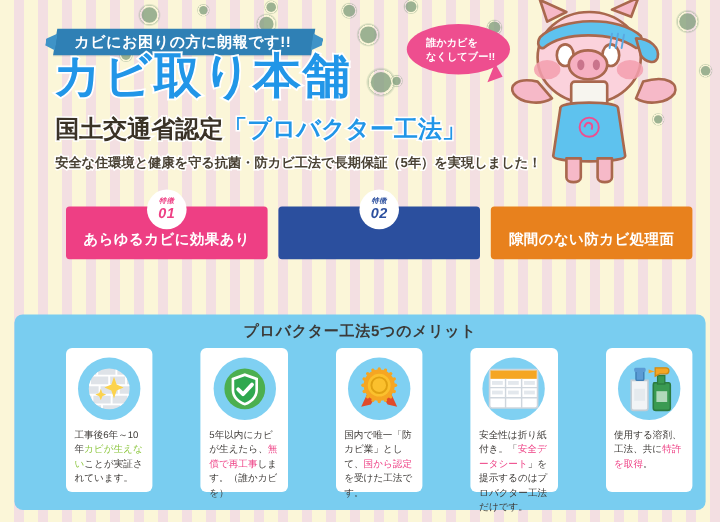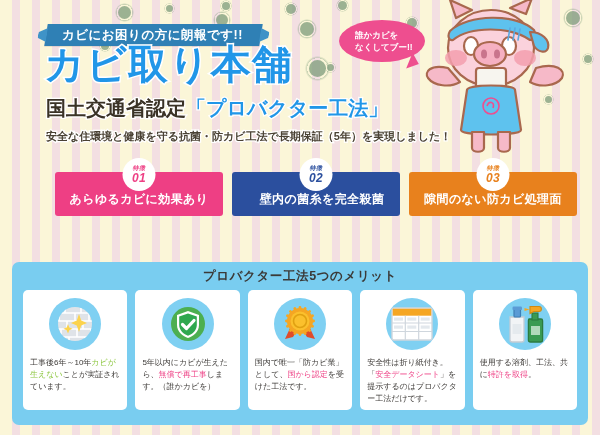--- a/index.html
+++ b/index.html
@@ -228,20 +228,21 @@
   .card {
     flex: 1 1 0;
     height: 120px;
     background: #ffffff;
     border-radius: 5px;
     box-sizing: border-box;
     padding: 8px 7px 6px;
     display: flex;
     flex-direction: column;
     align-items: center;
+    margin-left: 32px;
   }
   .card-icon {
     width: 52px;
     height: 52px;
     border-radius: 50%;
     background: #7fd0f2;
     display: flex;
     align-items: center;
     justify-content: center;
     flex: none;
@@ -350,27 +351,22 @@
             <div class="b-ttl">特徴</div>
             <div class="b-num">01</div>
           </div>
           <div>あらゆるカビに効果あり</div>
         </div>
         <div class="feature" style="background: rgb(43, 79, 158); padding-left: 12px;">
           <div class="badge" style="color: rgb(43, 79, 158);">
             <div class="b-ttl">特徴</div>
             <div class="b-num">02</div>
           </div>
-          <div>壁内の菌糸を完全殺菌</div>
         </div>
         <div class="feature" style="background: rgb(232, 129, 29);">
-          <div class="badge" style="color: rgb(232, 129, 29);">
-            <div class="b-ttl">特徴</div>
-            <div class="b-num">03</div>
-          </div>
           <div>隙間のない防カビ処理面</div>
         </div>
       </div>
   </div>
 
   <div class="merits">
     <div class="merits-title">プロバクター工法5つのメリット</div>
     <div class="cards" id="cards">
         <div class="card">
           <div class="card-icon" style="background: rgb(127, 208, 242);">

